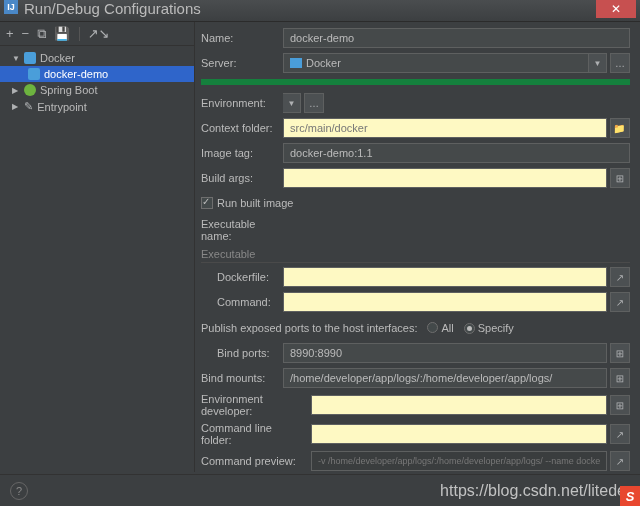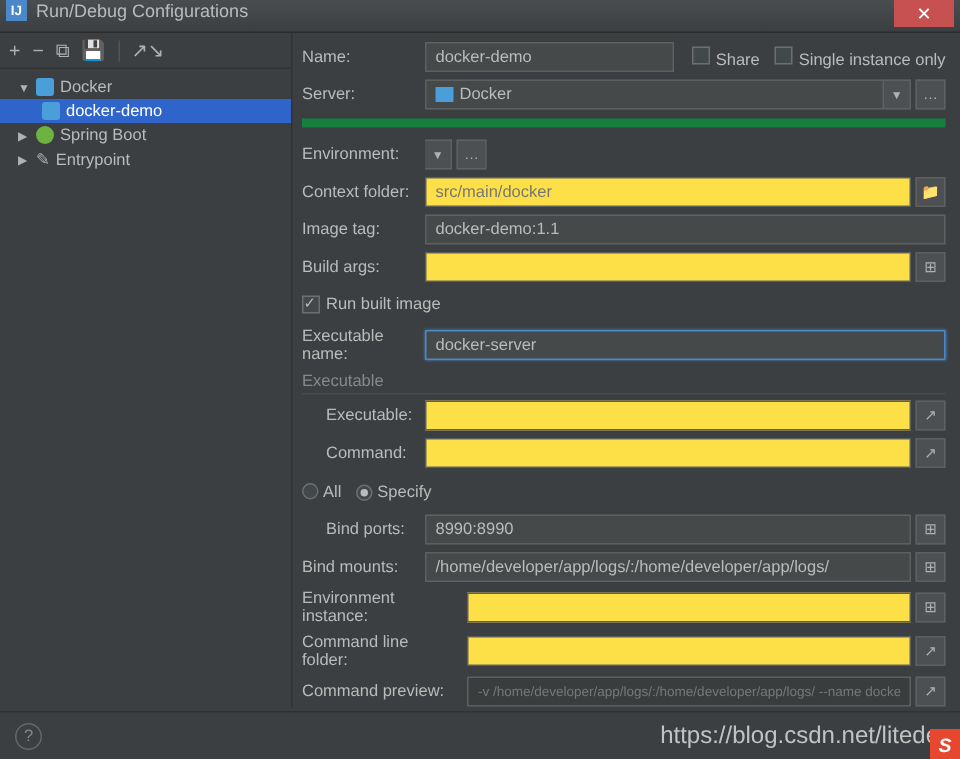--- a/index.html
+++ b/index.html
@@ -1,19 +1,19 @@
 <!DOCTYPE html>
 <html><head>
 <meta charset="utf-8">
 <style>
 * { margin: 0; padding: 0; box-sizing: border-box; font-family: "Segoe UI", Arial, sans-serif; }
 body { background: #3c3f41; color: #bbbbbb; font-size: 11px; width: 640px; height: 506px; overflow: hidden; position: relative; }
 .titlebar { background: linear-gradient(#4a4d4f,#3c3f41); height: 22px; display: flex; padding: 0 4px; border-bottom: 1px solid #2b2b2b; }
 .titlebar .icon { width: 14px; height: 14px; background: #4a88c7; margin-right: 6px; display: inline-flex; align-items: center; justify-content: center; color: #fff; font-size: 9px; font-weight: bold; }
-.titlebar .title { flex: 1; color: #bbbbbb; font-size: 12px; }
+.titlebar .title { flex: 1; color: #bbbbbb; font-size: 15px; }
 .titlebar .close { width: 40px; height: 18px; background: #c75050; color: #fff; display: flex; align-items: center; justify-content: center; font-size: 12px; cursor: pointer; }
 .main { display: flex; height: 450px; }
 .sidebar { width: 195px; background: #3c3f41; border-right: 1px solid #323232; display: flex; flex-direction: column; }
 .toolbar { height: 24px; display: flex; align-items: center; padding: 0 6px; gap: 8px; border-bottom: 1px solid #323232; }
 .toolbar span { color: #afb1b3; font-size: 13px; cursor: pointer; }
 .toolbar .sep { width: 1px; height: 14px; background: #555; }
 .tree { padding: 4px 0; flex: 1; }
 .tree-item { padding: 2px 8px; display: flex; align-items: center; gap: 4px; cursor: pointer; }
 .tree-item.l1 { padding-left: 12px; }
 .tree-item.l2 { padding-left: 28px; }
@@ -22,21 +22,21 @@
 .node-icon { width: 12px; height: 12px; display: inline-block; }
 .docker-i { background: #4a9eda; border-radius: 2px; }
 .spring-i { background: #6db33f; border-radius: 50%; }
 .tmpl-i { color: #afb1b3; font-size: 11px; }
 .content { flex: 1; background: #3c3f41; overflow-y: auto; padding: 6px 10px 6px 6px; }
 .row { display: flex; align-items: center; margin-bottom: 5px; min-height: 20px; }
 .row .label { width: 82px; color: #bbbbbb; text-align: left; padding-right: 6px; font-size: 11px; }
 .row .label.wide { width: 110px; }
 .row .label.indent { padding-left: 16px; }
 .field { flex: 1; background: #45494a; border: 1px solid #5e6060; color: #bbbbbb; height: 20px; padding: 0 6px; font-size: 11px; }
-.field.dark { background: #fde047; }
+.field.dark { background: #fef9c3; }
 .field.focus { border: 1px solid #4a88c7; box-shadow: 0 0 2px #4a88c7; }
 .field.ro { background: #3a3d3e; color: #777; }
 .dd { width: 18px; height: 20px; background: #4c5052; border: 1px solid #5e6060; border-left: none; display: flex; align-items: center; justify-content: center; color: #afb1b3; font-size: 8px; cursor: pointer; }
 .btn-sq { width: 20px; height: 20px; background: #4c5052; border: 1px solid #5e6060; margin-left: 3px; display: flex; align-items: center; justify-content: center; color: #afb1b3; font-size: 10px; cursor: pointer; }
 .topright { display: flex; align-items: center; gap: 10px; }
 .cb { width: 12px; height: 12px; background: #43494a; border: 1px solid #6e6e6e; display: inline-block; margin-right: 4px; position: relative; }
 .cb.checked::after { content: "✓"; position: absolute; top: -2px; left: 0; color: #bbbbbb; font-size: 10px; }
 .radio { width: 11px; height: 11px; border: 1px solid #6e6e6e; border-radius: 50%; display: inline-block; margin-right: 3px; position: relative; background: #43494a; }
 .radio.checked::after { content: ""; position: absolute; top: 2px; left: 2px; width: 5px; height: 5px; background: #bbbbbb; border-radius: 50%; }
 .section-h { color: #888; font-size: 11px; margin: 6px 0 4px 0; border-bottom: 1px solid #4a4a4a; padding-bottom: 2px; }
@@ -85,24 +85,20 @@
         <span class="tmpl-i">✎</span>
         <span>Entrypoint</span>
       </div>
     </div>
   </div>
 
   <div class="content">
     <div class="row">
       <span class="label">Name:</span>
       <input class="field" value="docker-demo" style="">
-      <div class="topright" style="margin-left:12px">
-        <label><span class="cb"></span><span>Share</span></label>
-        <label><span class="cb"></span><span>Single instance only</span></label>
-      </div>
     </div>
 
     <div class="row" style="border-bottom:6px solid #15803d;padding-bottom:6px;margin-bottom:8px">
       <span class="label">Server:</span>
       <div class="field" style="display:flex;align-items:center">
         <span class="srv-icon"></span>
         <span>Docker</span>
       </div>
       <span class="dd">▼</span>
       <span class="btn-sq">…</span>
@@ -128,57 +124,57 @@
       <span class="btn-sq">⊞</span>
     </div>
     <div class="row">
       <label style="display:flex;align-items:center">
           <span class="cb checked"></span>
           <span>Run built image</span>
         </label>
     </div>
     <div class="row">
       <span class="label">Executable name:</span>
-      <input class="field focus" value="docker-server" style="">
     </div>
 
     <div class="section-h">Executable</div>
     <div class="row">
-      <span class="label indent">Executable:</span>
+      <span class="label indent">Dockerfile:</span>
       <input class="field dark" style="">
       <span class="btn-sq">↗</span>
     </div>
     <div class="row">
       <span class="label indent">Command:</span>
       <input class="field dark" style="">
       <span class="btn-sq">↗</span>
     </div>
 
     <div class="row" style="margin-top:6px">
+      <span style="margin-right:10px">Publish exposed ports to the host interfaces:</span>
       <label style="display:flex;align-items:flex-start;margin-right:10px">
           <span class="radio"></span>
           <span>All</span>
         </label>
       <label style="display:flex;align-items:center">
           <span class="radio checked"></span>
           <span>Specify</span>
         </label>
     </div>
     <div class="row">
       <span class="label indent">Bind ports:</span>
       <input class="field" value="8990:8990" style="">
       <span class="btn-sq">⊞</span>
     </div>
     <div class="row">
       <span class="label">Bind mounts:</span>
       <input class="field" value="/home/developer/app/logs/:/home/developer/app/logs/" style="">
       <span class="btn-sq">⊞</span>
     </div>
     <div class="row">
-      <span class="label wide">Environment instance:</span>
+      <span class="label wide">Environment developer:</span>
       <input class="field dark" style="">
       <span class="btn-sq">⊞</span>
     </div>
     <div class="row">
       <span class="label wide">Command line folder:</span>
       <input class="field dark" style="">
       <span class="btn-sq">↗</span>
     </div>
     <div class="row">
       <span class="label wide">Command preview:</span>

